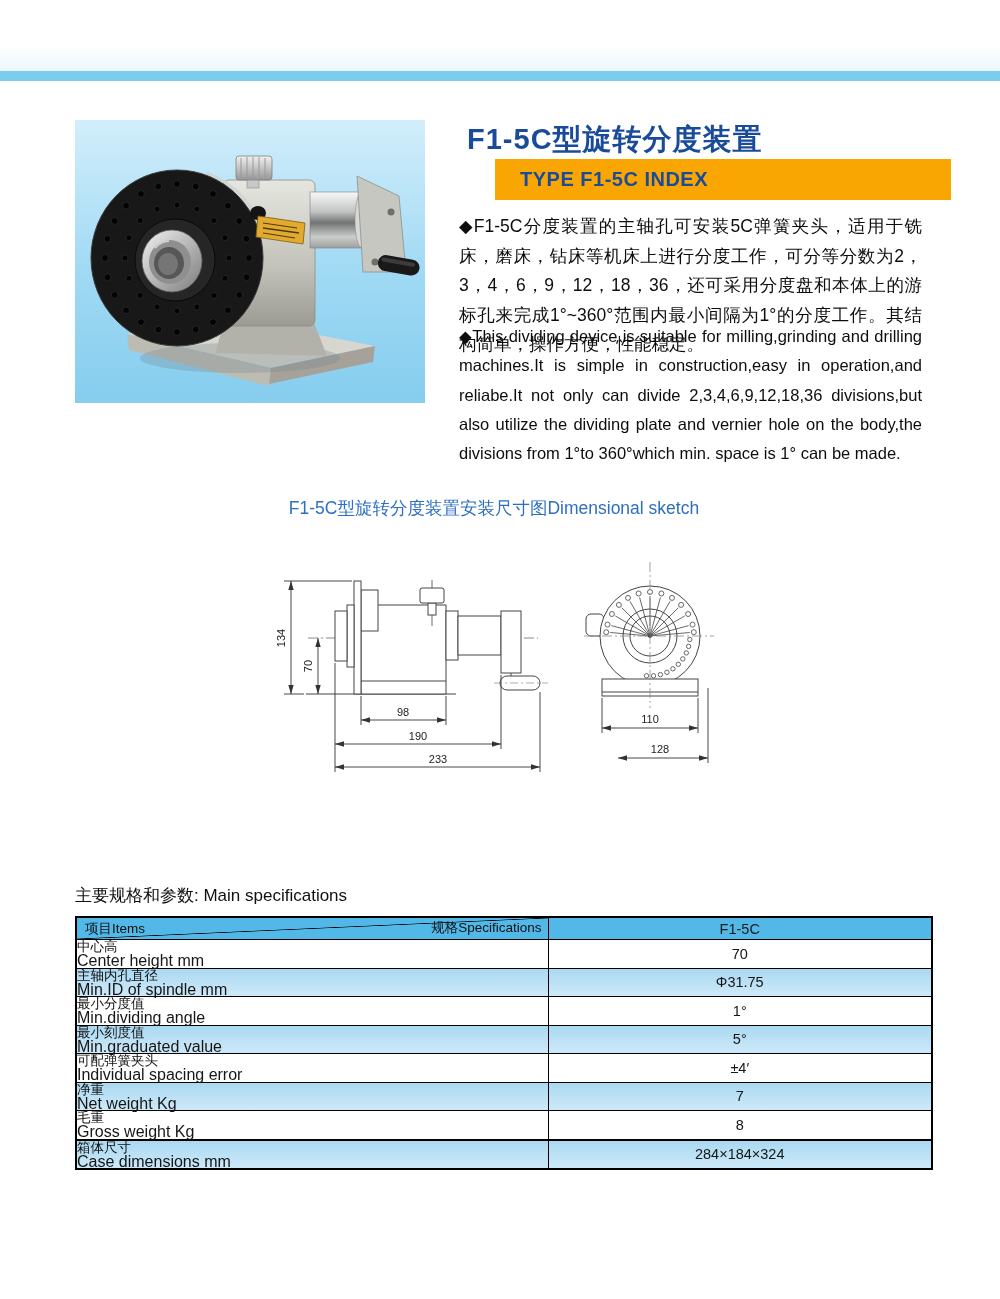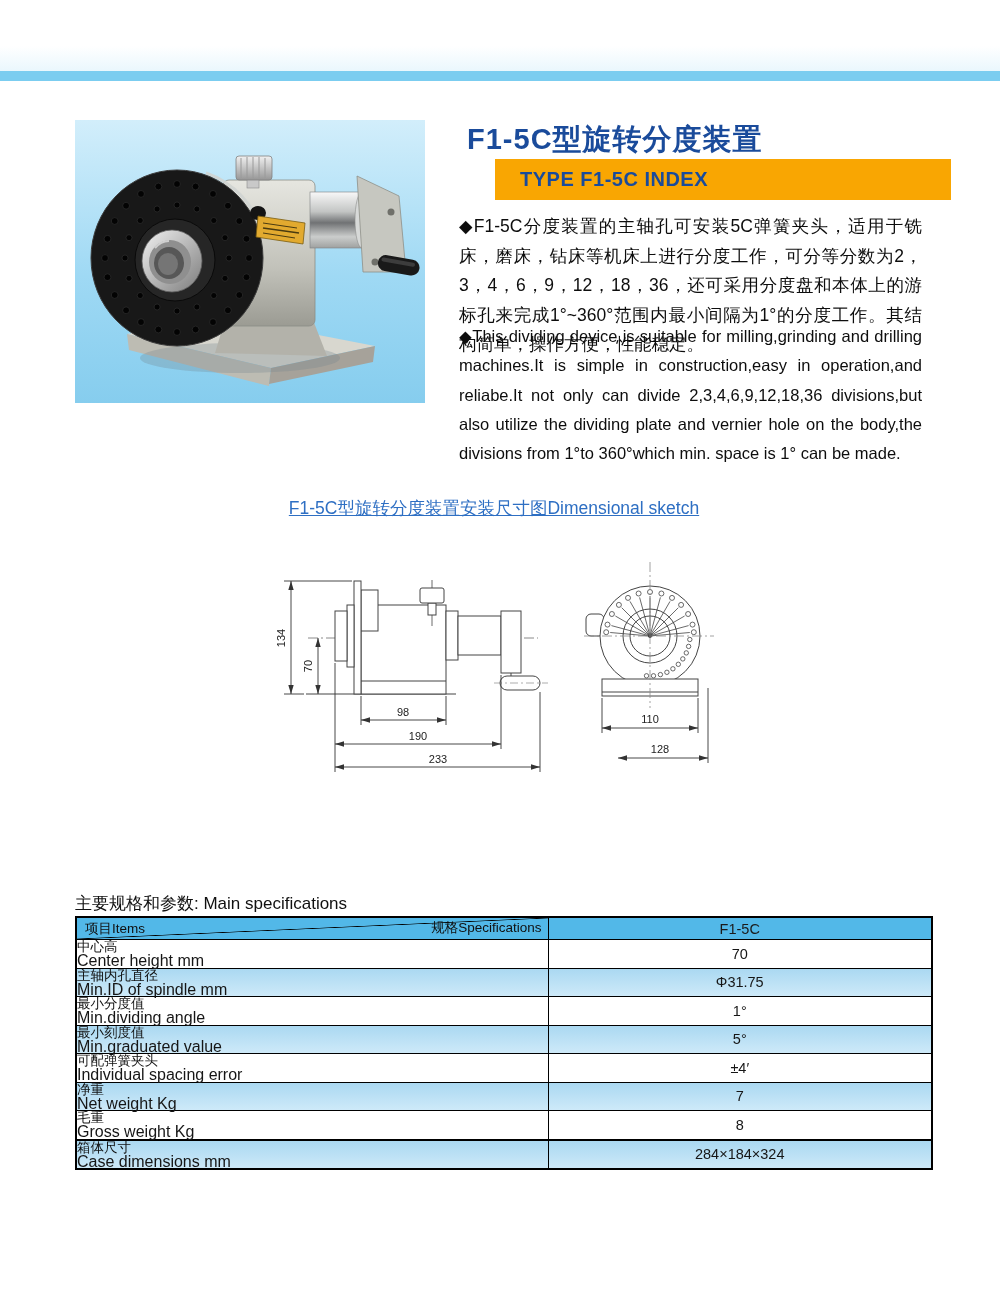--- a/index.html
+++ b/index.html
@@ -18,27 +18,27 @@
     color:#1a4b9b;letter-spacing:1px;white-space:nowrap;}
   .banner{position:absolute;left:459px;top:159px;width:456px;height:41px;background:#f9a602;
     display:flex;align-items:center;margin-left:36px;}
   .banner span{margin-left:25px;font-size:20px;font-weight:bold;color:#1a4b9b;letter-spacing:.5px;}
 
   .para{position:absolute;left:459px;width:463px;margin:0;color:#0d0d0d;}
   .cnp{top:212px;font-size:17.5px;line-height:29.5px;text-align:justify;}
   .enp{top:322px;font-size:16.5px;line-height:29.3px;text-align:justify;}
 
   .sketch-caption{position:absolute;left:0;top:496px;width:988px;text-align:center;
-    font-size:17.5px;color:#2e6fc3;text-decoration:underline;}
+    font-size:17.5px;color:#2e6fc3;}
 
   svg.side{position:absolute;left:258px;top:558px;}
   svg.front{position:absolute;left:580px;top:558px;}
   svg text{font-family:"Liberation Sans","DejaVu Sans",sans-serif;}
 
-  .specs-heading{position:absolute;left:75px;top:884px;font-size:17px;color:#101010;margin-top:8px;}
+  .specs-heading{position:absolute;left:75px;top:884px;font-size:17px;color:#101010;}
 
   table.spec{position:absolute;left:75px;top:916px;width:856px;border-collapse:collapse;
     table-layout:fixed;border:2px solid #000;}
   table.spec th,table.spec td{border:1px solid #000;padding:0;}
   table.spec thead th{height:21px;background:#52b8e8;font-weight:normal;}
   th.corner{position:relative;}
   th.corner::after{content:"";position:absolute;left:0;top:0;right:0;bottom:0;
     background:linear-gradient(to bottom right,transparent calc(50% - .7px),#000 50%,transparent calc(50% + .7px));}
   .c-spec{position:absolute;top:1px;right:6px;font-size:13.5px;color:#101010;z-index:1;}
   .c-items{position:absolute;bottom:1px;left:8px;font-size:13.5px;color:#101010;z-index:1;}

